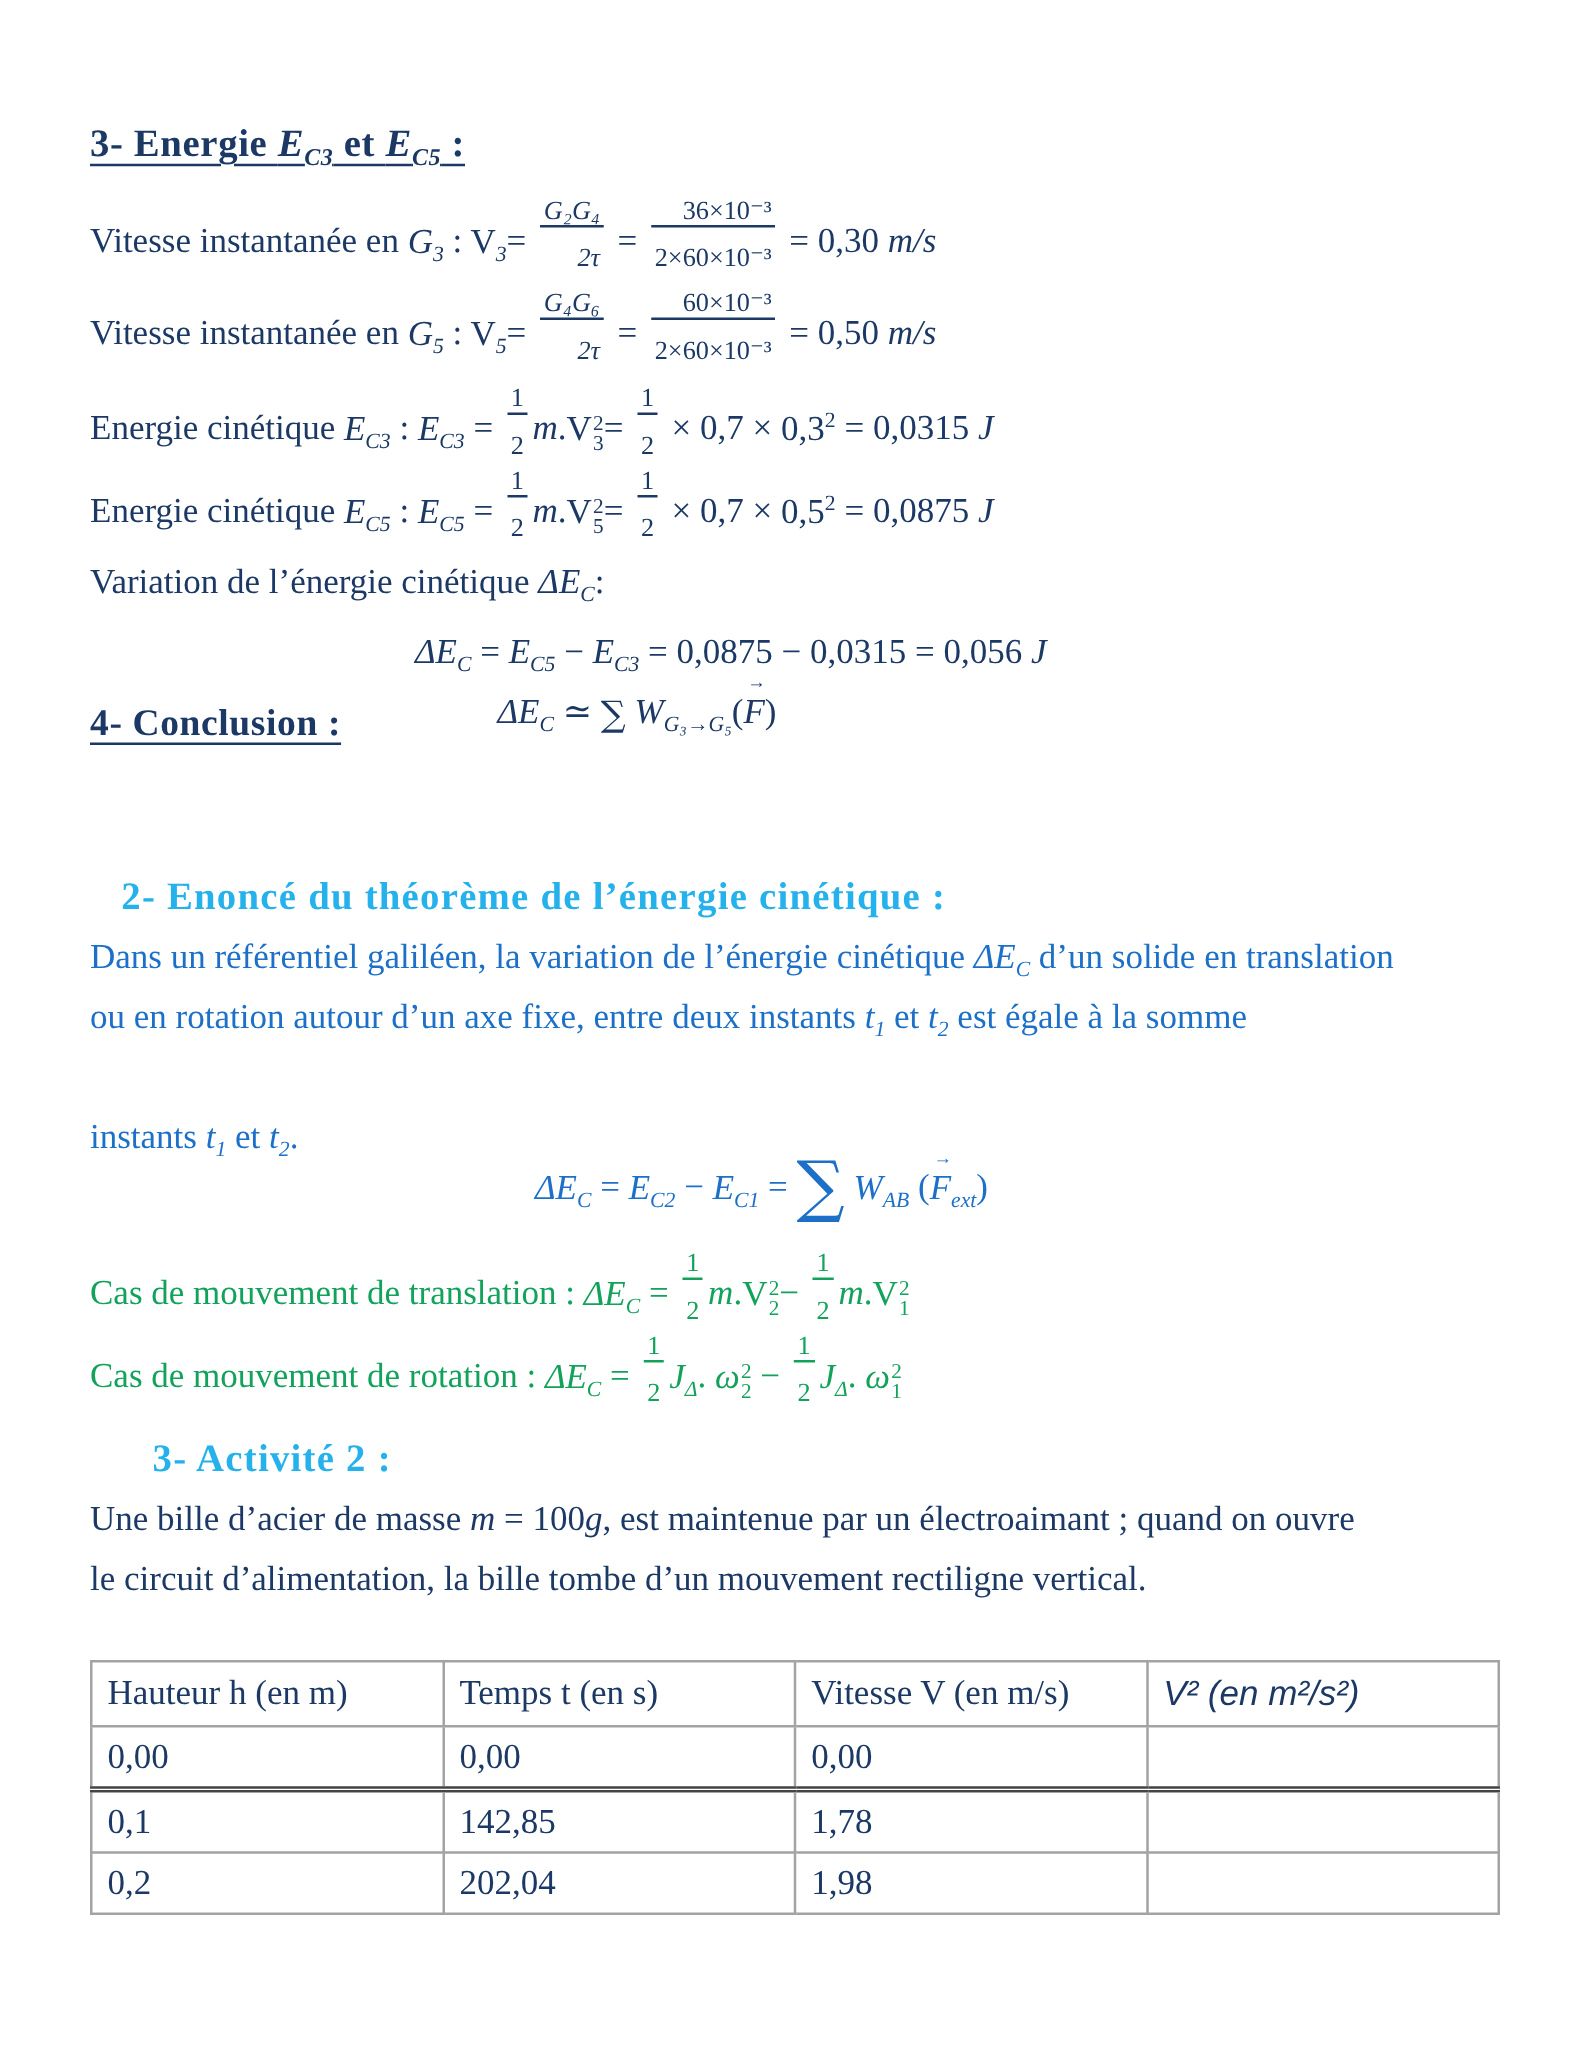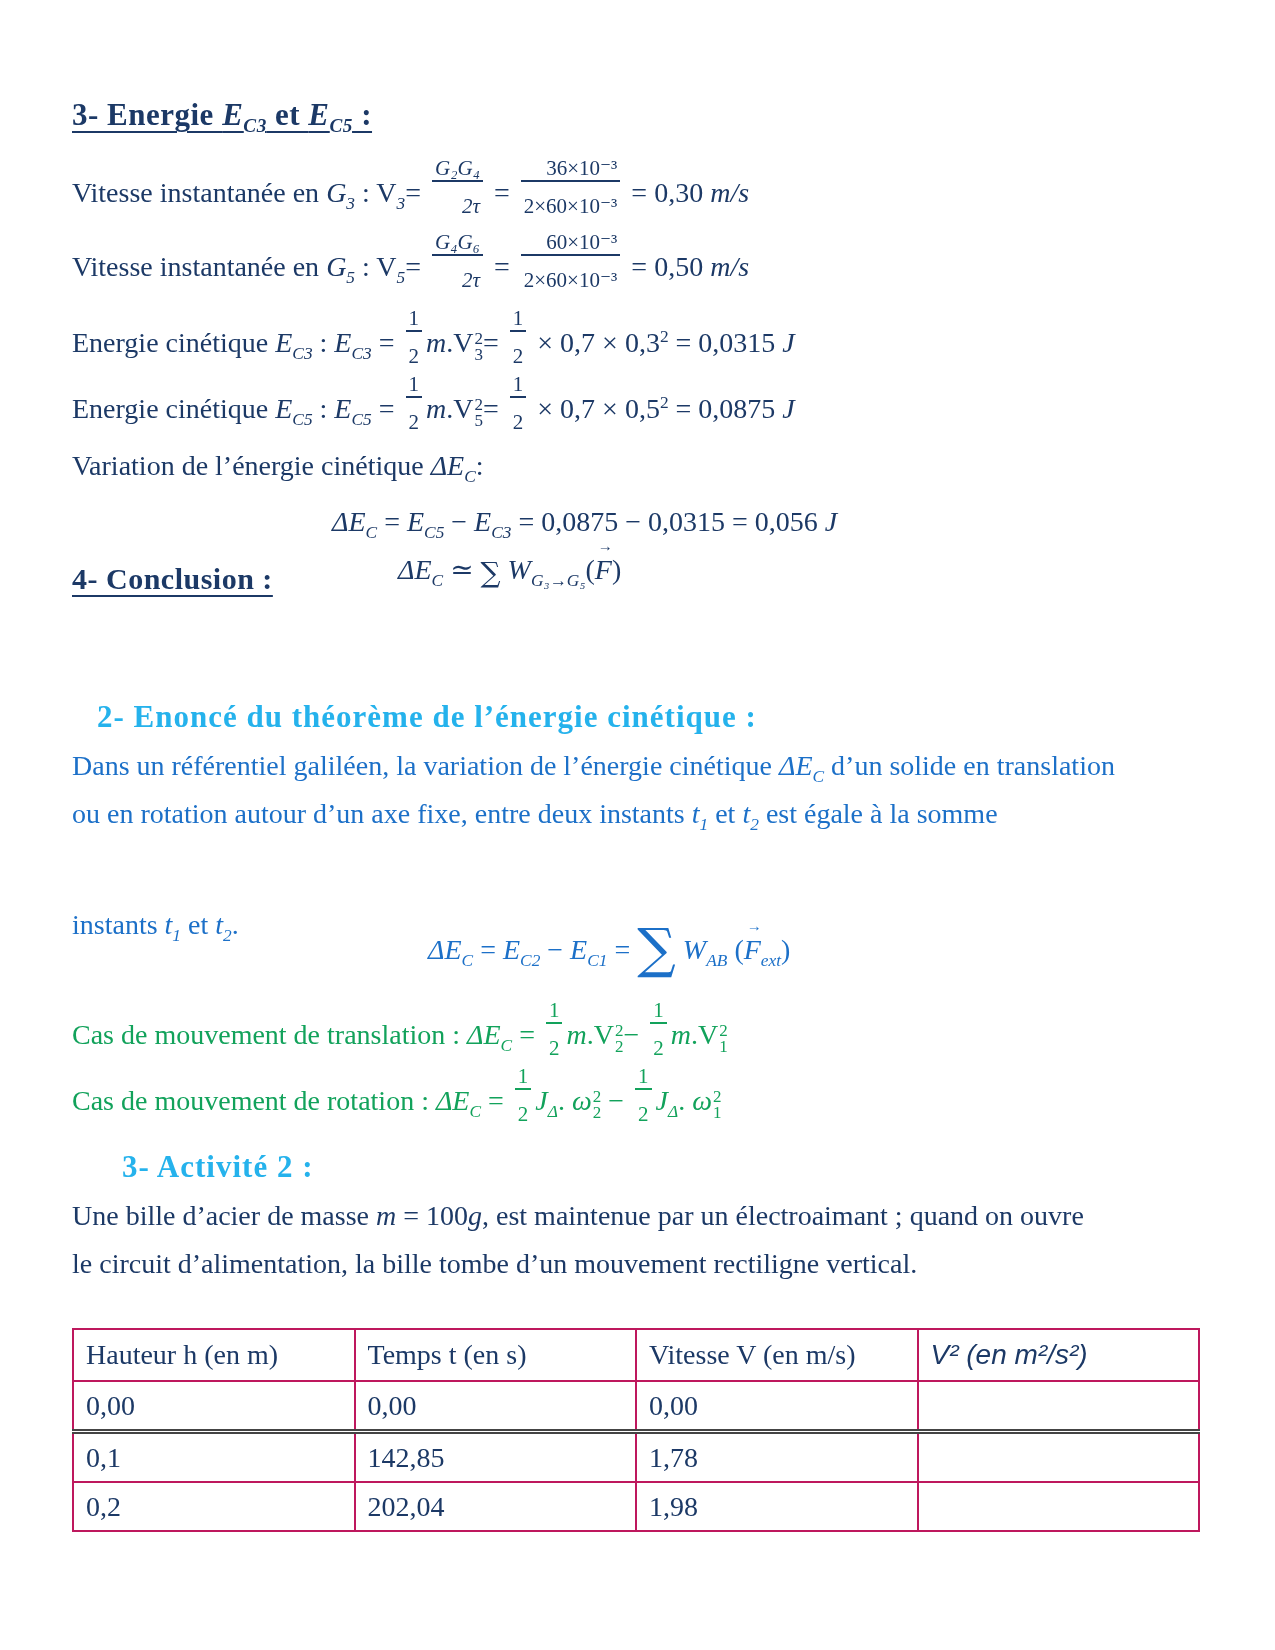--- a/index.html
+++ b/index.html
@@ -20,21 +20,21 @@
   .frac .num{border-bottom:2px solid currentColor;padding:0 3px;}
   .frac .den{padding:12px 3px;}
   .frac.it{font-style:italic;}
   .stack{display:inline-flex;flex-direction:column;vertical-align:middle;font-size:17px;line-height:.95;margin-left:1px;position:relative;top:2px;}
   .sum{font-weight:normal;vertical-align:-3px;font-family:"DejaVu Serif",serif;}
   .sum.big{font-size:54px;vertical-align:middle;line-height:.9;position:relative;top:-3px;}
   .vec{position:relative;display:inline-block;}
   .vec .arrow{position:absolute;left:3px;top:-13px;font-size:15px;line-height:1;}
   .vec .base{font-style:italic;}
   table{border-collapse:collapse;table-layout:fixed;width:1128px;font-size:28px;color:var(--navy);}
-  th,td{border:2px solid #be185d;height:43px;padding:2px 12px;text-align:left;font-weight:normal;vertical-align:middle;}
+  th,td{border:2px solid #a3a3a3;height:43px;padding:2px 12px;text-align:left;font-weight:normal;vertical-align:middle;}
   thead th{height:46px;}
   th:nth-child(4){font-style:italic;font-family:Liberation Sans, sans-serif;}
   tbody tr:nth-child(2) td{border-top:5px double #444;}
 </style>
 </head>
 <body>
 
 <div id="page" style="--navy: #1c3966; --blue: #1c70c8; --cyan: #25b2ec; --green: #12a25b;">
 
   <div class="line h-navy" style="top:96px;left:72px;"><span>3- Energie </span><span><span class="it">E</span><sub class="it">C3</sub></span><span> et </span><span><span class="it">E</span><sub class="it">C5</sub></span><span> :</span></div>
@@ -76,21 +76,21 @@
   <div class="line" style="top:448px;left:72px;"><span>Variation de l’énergie cinétique </span><span><span class="it">ΔE</span><sub class="it">C</sub></span><span>:</span></div>
   <div class="line" style="top:504px;left:332px;"><span><span class="it">ΔE</span><sub class="it">C</sub></span><span> = </span><span><span class="it">E</span><sub class="it">C5</sub></span><span> − </span><span><span class="it">E</span><sub class="it">C3</sub></span><span> = 0,0875 − 0,0315 = 0,056 </span><span class="it">J</span></div>
 
   <div class="line h-navy" style="top:560px;left:72px;font-size:30px;">4- Conclusion :</div>
   <div class="line" style="top:552px;left:398px;"><span><span class="it">ΔE</span><sub class="it">C</sub></span><span> ≃ </span><span class="sum">∑</span><span> </span><span><span class="it">W</span><sub class="it">G₃→G₅</sub></span><span>(</span><span class="vec"><span class="arrow">→</span><span class="base">F</span></span><span>)</span></div>
 
   <div class="line h-cyan" style="top:698px;left:97px;">2- Enoncé du théorème de l’énergie cinétique :</div>
 
   <div class="line blue" style="top:748px;left:72px;"><span>Dans un référentiel galiléen, la variation de l’énergie cinétique </span><span><span class="it">ΔE</span><sub class="it">C</sub></span><span> d’un solide en translation</span></div>
   <div class="line blue" style="top:796px;left:72px;"><span>ou en rotation autour d’un axe fixe, entre deux instants </span><span><span class="it">t</span><sub class="it">1</sub></span><span>  et </span><span><span class="it">t</span><sub class="it">2</sub></span><span> est égale à la somme</span></div>
-  <div class="line blue" style="top:892px;left:72px;margin-top:15px;"><span>instants </span><span><span class="it">t</span><sub class="it">1</sub></span><span>  et </span><span><span class="it">t</span><sub class="it">2</sub></span><span>.</span></div>
+  <div class="line blue" style="top:892px;left:72px;"><span>instants </span><span><span class="it">t</span><sub class="it">1</sub></span><span>  et </span><span><span class="it">t</span><sub class="it">2</sub></span><span>.</span></div>
 
   <div class="line blue" style="top:928px;left:428px;"><span><span class="it">ΔE</span><sub class="it">C</sub></span><span> = </span><span><span class="it">E</span><sub class="it">C2</sub></span><span> − </span><span><span class="it">E</span><sub class="it">C1</sub></span><span> = </span><span class="sum big">∑</span><span> </span><span><span class="it">W</span><sub class="it">AB</sub></span><span> (</span><span class="vec"><span class="arrow">→</span><span class="base">F</span><sub class="it">ext</sub></span><span>)</span></div>
 
   <div class="line green" style="top:1000px;left:72px;"><span>Cas de mouvement de translation :  </span><span><span class="it">ΔE</span><sub class="it">C</sub></span><span> = </span><span class="frac">
         <span class="num">1</span>
         <span class="den">2</span>
       </span><span class="it">m</span><span>.</span><span><span>V</span><span class="stack">
           <span class="st-sup">2</span>
           <span class="st-sub">2</span>
         </span></span><span>− </span><span class="frac">

